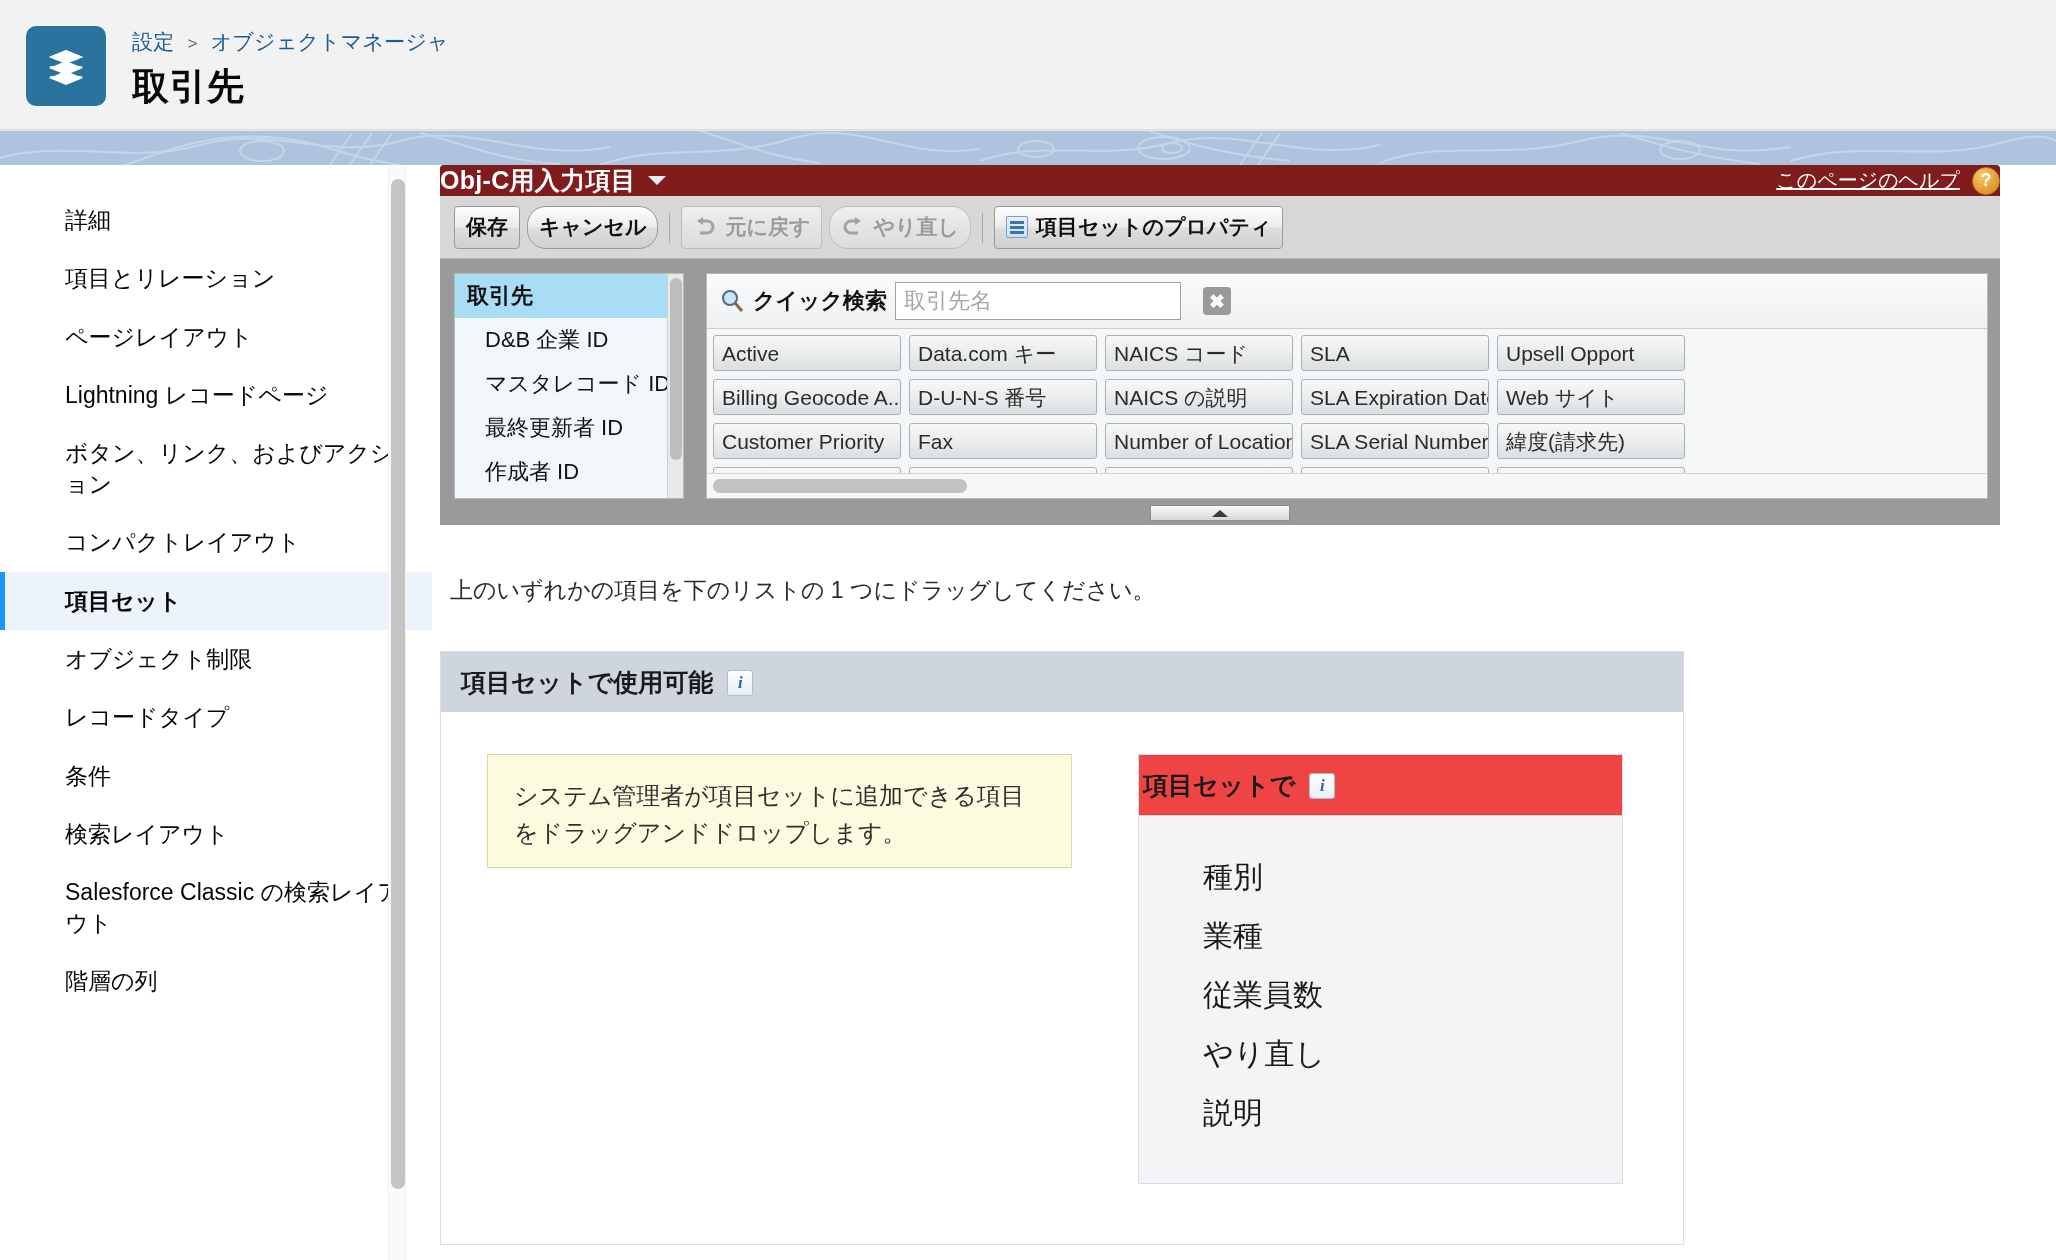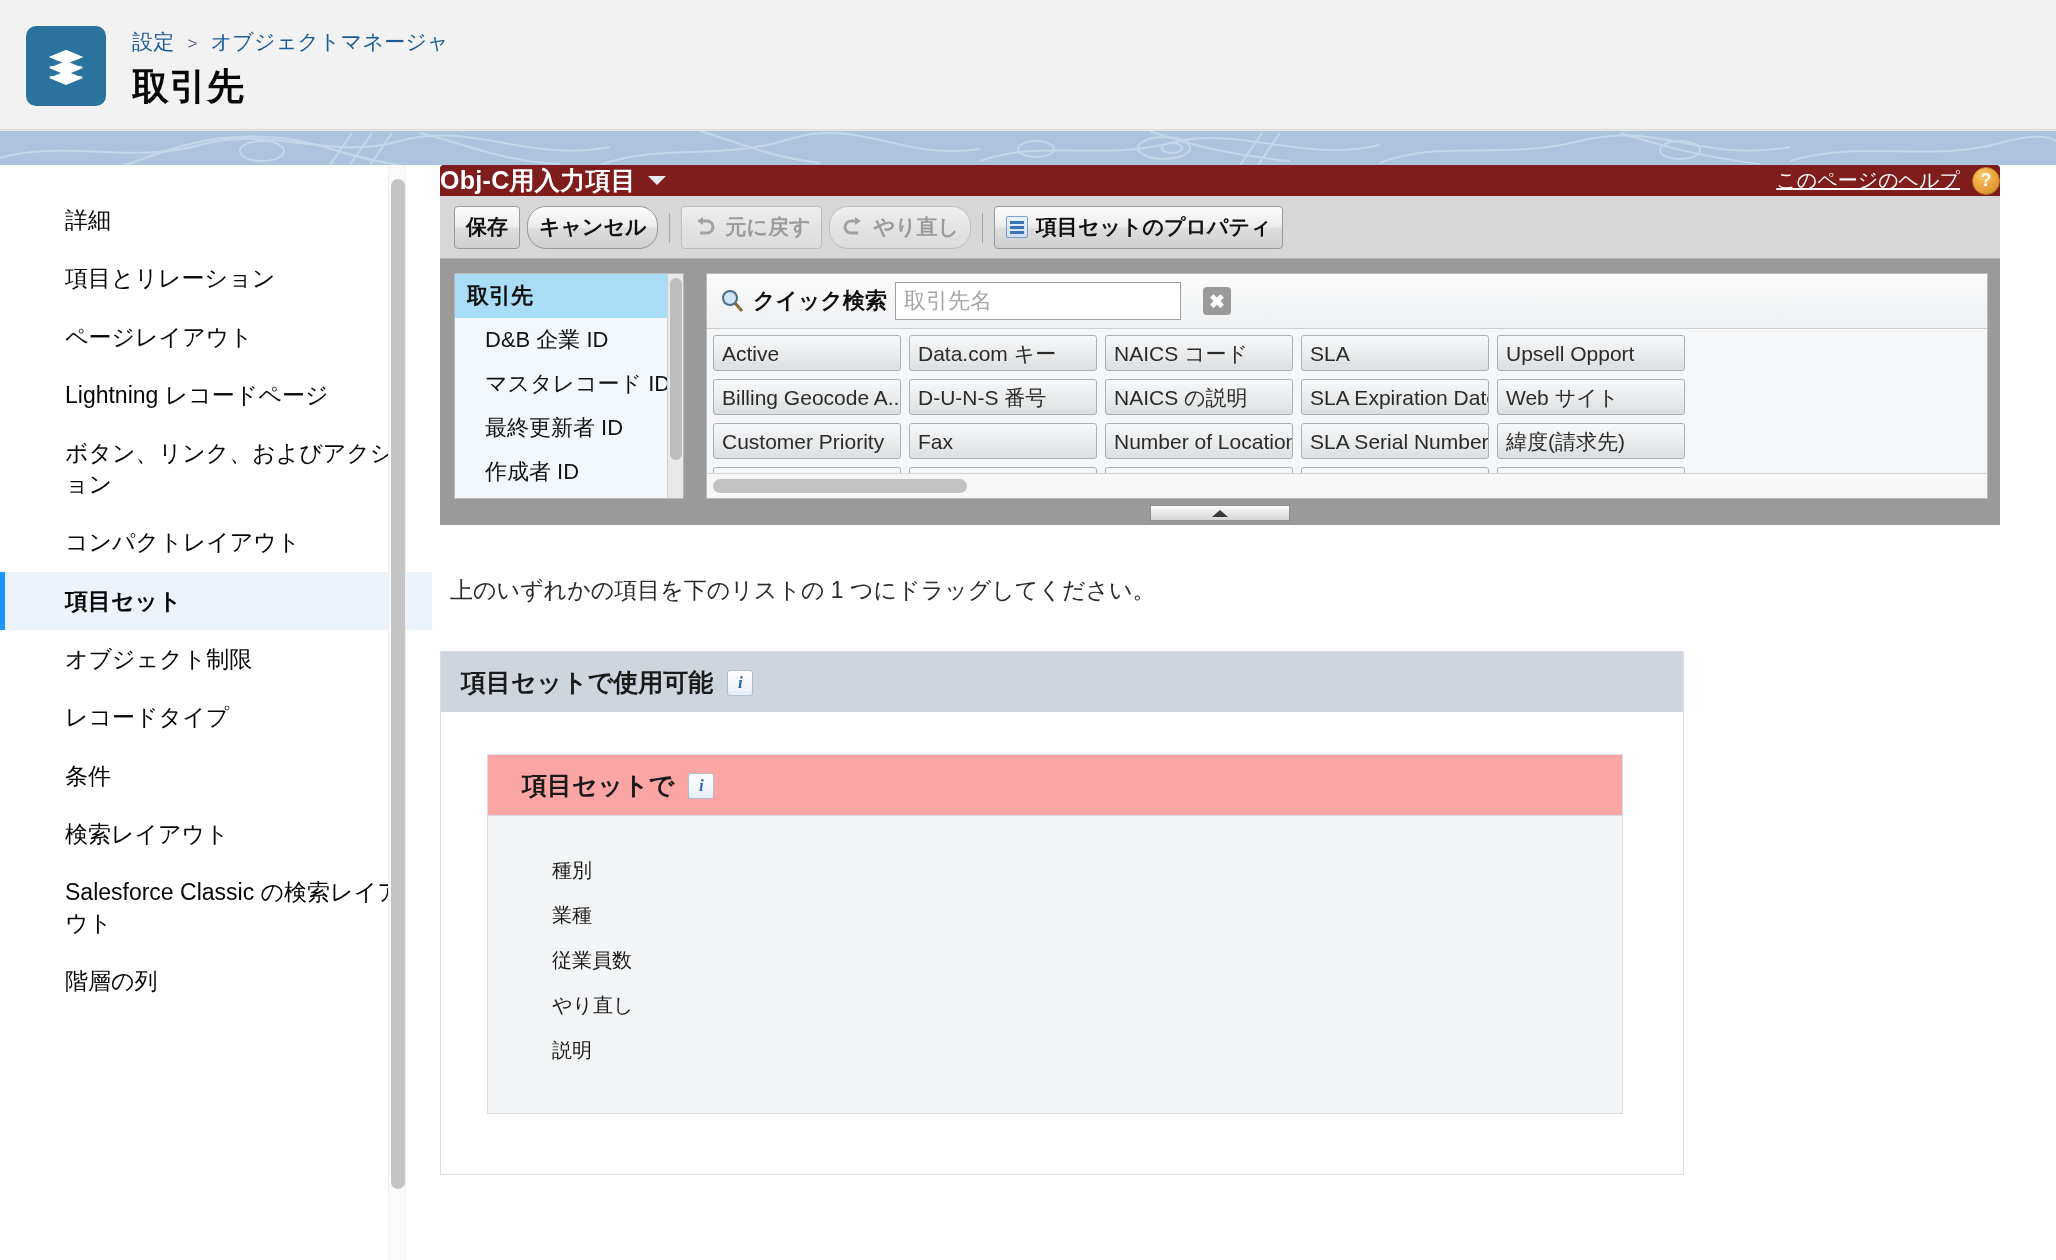--- a/index.html
+++ b/index.html
@@ -388,34 +388,34 @@
     line-height: 1.56;
     height: 114px;
   }
   .fieldset-box {
     flex: 1 1 auto;
     border: 1px solid #d8dde6;
     background: #f2f4f5;
     align-self: flex-start;
   }
   .fieldset-head {
-    background: #fca5a5;
+    background: #ef4444;
     border-bottom: 1px solid #d0d7e0;
-    padding: 14px 0 13px 34px;
+    padding: 14px 0 13px 4px;
     display: flex; align-items: center; gap: 14px;
   }
   .fieldset-head-title {
     font-size: 25px; font-weight: bold; color: #1a1a1a;
   }
   .fieldset-list {
     padding: 32px 0 40px 0;
     min-height: 230px;
   }
   .fs-item {
-    font-size: 20px;
+    font-size: 30px;
     color: #1a1a1a;
     padding: 9px 0 9px 64px;
     cursor: move;
   }
 </style>
 </head>
 <body>
 
 <div class="page-header">
   <div class="obj-icon">
@@ -604,20 +604,21 @@
     </section>
 
     <p class="drag-hint">上のいずれかの項目を下のリストの 1 つにドラッグしてください。</p>
 
     <section class="avail-card">
       <div class="avail-head">
         <span class="avail-head-title">項目セットで使用可能</span>
         <span class="info-badge">i</span>
       </div>
       <div class="avail-body">
+        <div class="drop-note">システム管理者が項目セットに追加できる項目をドラッグアンドドロップします。</div>
 
         <div class="fieldset-box">
           <div class="fieldset-head">
             <span class="fieldset-head-title">項目セットで</span>
             <span class="info-badge">i</span>
           </div>
           <div class="fieldset-list">
             <div class="fs-item">種別</div>
             <div class="fs-item">業種</div>
             <div class="fs-item">従業員数</div>

